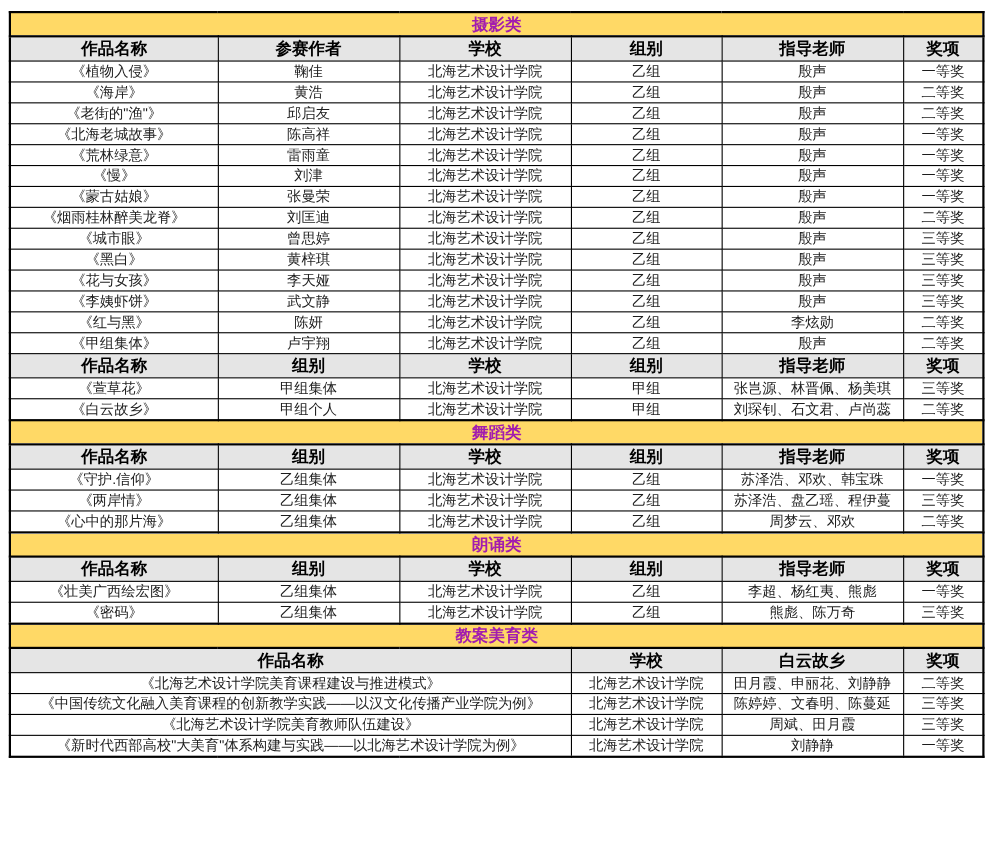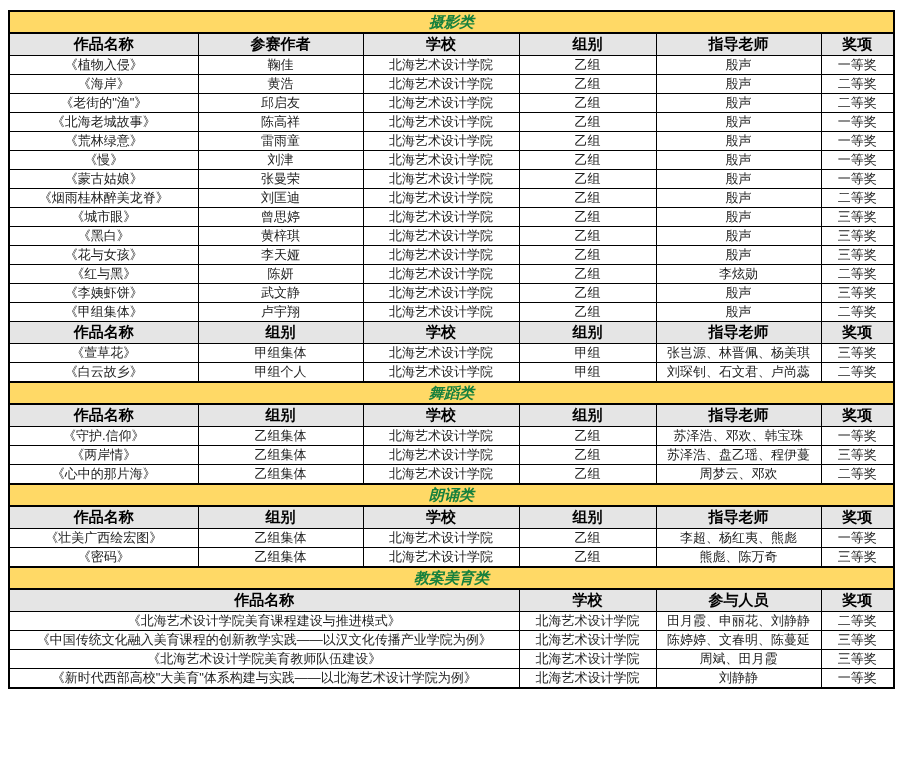--- a/index.html
+++ b/index.html
@@ -34,24 +34,23 @@
     text-align: center;
     vertical-align: middle;
     overflow: hidden;
     white-space: nowrap;
     padding: 0 2px;
   }
   tr.section-bar td {
     background: var(--section-bg, #FFD966);
     font-weight: bold;
     font-size: 15px;
-    color: #15803d;
+    color: #a21caf;
     height: 20px;
     border: 2px solid #000000;
-    font-style: italic;
   }
   tr.header-row th {
     font-weight: bold;
     font-size: 15px;
     color: #000000;
     height: 21px;
     background: #e5e5e5;
   }
   tr.data-row td {
     font-size: 13px;
@@ -169,36 +168,36 @@
         </tr>
         <tr class="data-row">
           <td>《花与女孩》</td>
           <td>李天娅</td>
           <td>北海艺术设计学院</td>
           <td>乙组</td>
           <td>殷声</td>
           <td>三等奖</td>
         </tr>
         <tr class="data-row">
+          <td>《李姨虾饼》</td>
+          <td>武文静</td>
+          <td>北海艺术设计学院</td>
+          <td>乙组</td>
+          <td>殷声</td>
+          <td>三等奖</td>
+        </tr>
+        <tr class="data-row">
           <td>《红与黑》</td>
           <td>陈妍</td>
           <td>北海艺术设计学院</td>
           <td>乙组</td>
           <td>李炫勋</td>
           <td>二等奖</td>
         </tr>
         <tr class="data-row">
-          <td>《李姨虾饼》</td>
-          <td>武文静</td>
-          <td>北海艺术设计学院</td>
-          <td>乙组</td>
-          <td>殷声</td>
-          <td>三等奖</td>
-        </tr>
-        <tr class="data-row">
           <td>《甲组集体》</td>
           <td>卢宇翔</td>
           <td>北海艺术设计学院</td>
           <td>乙组</td>
           <td>殷声</td>
           <td>二等奖</td>
         </tr>
         <tr class="header-row">
           <th>作品名称</th>
           <th>组别</th>
@@ -284,21 +283,21 @@
           <td>乙组</td>
           <td>熊彪、陈万奇</td>
           <td>三等奖</td>
         </tr>
         <tr class="section-bar">
           <td colspan="6">教案美育类</td>
         </tr>
         <tr class="header-row">
           <th colspan="3">作品名称</th>
           <th>学校</th>
-          <th>参与人员</th>
+          <th>白云故乡</th>
           <th>奖项</th>
         </tr>
         <tr class="data-row">
           <td colspan="3">《北海艺术设计学院美育课程建设与推进模式》</td>
           <td>北海艺术设计学院</td>
           <td>田月霞、申丽花、刘静静</td>
           <td>二等奖</td>
         </tr>
         <tr class="data-row">
           <td colspan="3">《中国传统文化融入美育课程的创新教学实践——以汉文化传播产业学院为例》</td>

